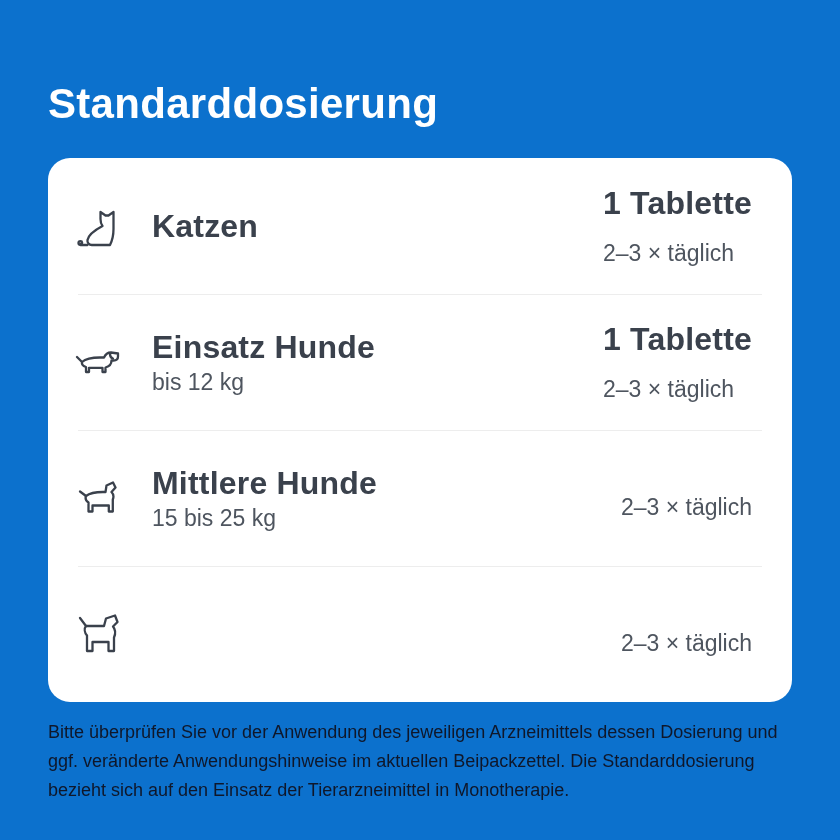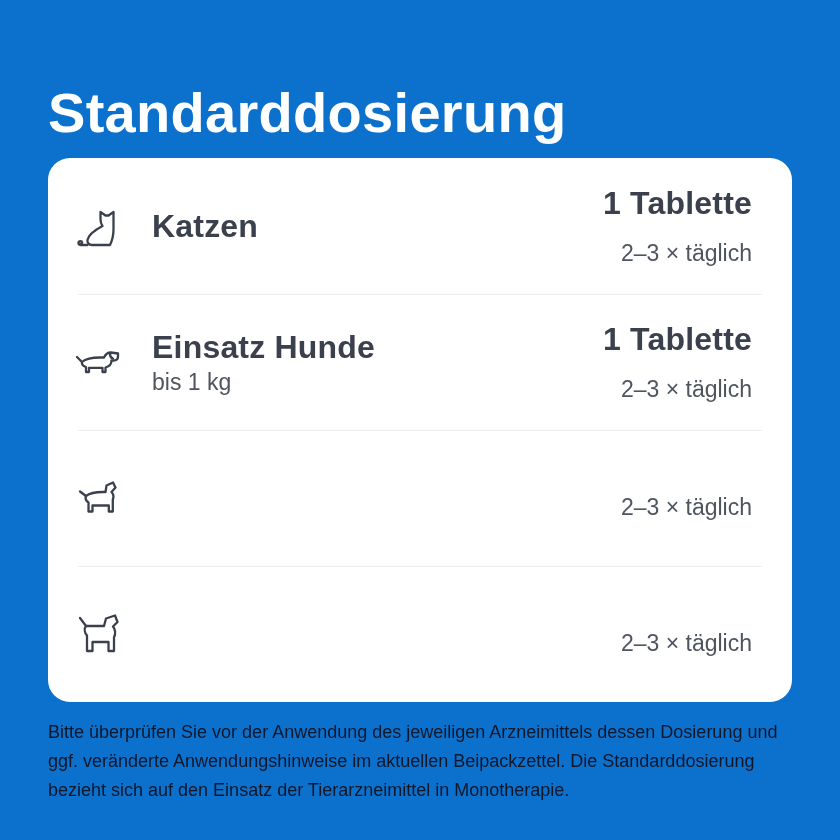--- a/index.html
+++ b/index.html
@@ -6,21 +6,21 @@
   html,body { width:840px; height:840px; }
   body {
     position:relative;
     background:#0c71cd;
     font-family:"Liberation Sans", sans-serif;
     overflow:hidden;
   }
   .page-title {
     position:absolute;
     left:48px; top:80px;
-    font-size:56px;
+    font-size:42px;
     font-weight:800;
     color:#ffffff;
     letter-spacing:0.3px;
   }
   .card {
     position:absolute;
     left:48px; top:158px;
     width:744px; height:544px;
     background:#ffffff;
     border-radius:22px;
@@ -62,21 +62,21 @@
     font-weight:700;
     color:#3a414c;
     letter-spacing:0.2px;
   }
   .animal-weight {
     font-size:23px;
     color:#4e555f;
     margin-top:3px;
   }
   .animal-weight:empty { display:none; margin:0; }
-  .dose-block { margin-left:auto; text-align:right; }
+  .dose-block { margin-left:auto; text-align:left; }
   .dose-amount {
     font-size:32px;
     font-weight:700;
     color:#3a414c;
     letter-spacing:0.2px;
   }
   .dose-frequency {
     font-size:23px;
     color:#4e555f;
     margin-top:18px;
@@ -117,34 +117,38 @@
   <div class="row">
     <div class="icon-wrap">
       <svg width="54" height="42" viewBox="0 0 54 42">
         <path d="M9 21 L4 16"></path>
         <path d="M9 21 C13 17.5 20 16.5 27 16.5 L31 16.5 C32.5 13 35 11.5 38 11.5 L45 12.5 L45 15.5 C45 18 43 19.5 40.5 19.5 L38.5 19.5 C38.5 23 36 25.5 32.5 26.5 L32.5 31 L29.5 31 L29.5 26.8 L16 26.8 L16 31 L13 31 L13 26 C10 25 8.5 23.5 9 21 Z"></path>
         <path d="M37 13 C37 15.5 38 17 40 17.5"></path>
       </svg>
     </div>
     <div class="names">
       <div class="animal-name">Einsatz Hunde</div>
-      <div class="animal-weight">bis 1 kg</div>
+      <div class="animal-weight">bis 12 kg</div>
     </div>
     <div class="dose-block">
       <div class="dose-amount">1 Tablette</div>
       <div class="dose-frequency">2–3 × täglich</div>
     </div>
   </div>
 
   <div class="row">
     <div class="icon-wrap">
       <svg width="50" height="50" viewBox="0 0 50 50">
         <path d="M11 23 L5 18.5"></path>
         <path d="M11 23 C15 19.8 22 19 28 19 L30.5 19 L31.5 12.5 L38 9.5 L40.5 14.5 L36.5 19 C38.5 21 38.8 24 37.8 26.5 L37.8 38.5 L33.8 38.5 L33.8 32.5 L17.5 32.5 L17.5 38.5 L13.5 38.5 L13.5 29.5 C11 27.8 10 25.5 11 23 Z"></path>
       </svg>
+    </div>
+    <div class="names">
+      <div class="animal-name">Mittlere Hunde</div>
+      <div class="animal-weight">15 bis 25 kg</div>
     </div>
     <div class="dose-block">
       <div class="dose-frequency">2–3 × täglich</div>
     </div>
   </div>
 
   <div class="row">
     <div class="icon-wrap">
       <svg width="54" height="56" viewBox="0 0 54 56">
         <path d="M13 20 L7 12"></path>

